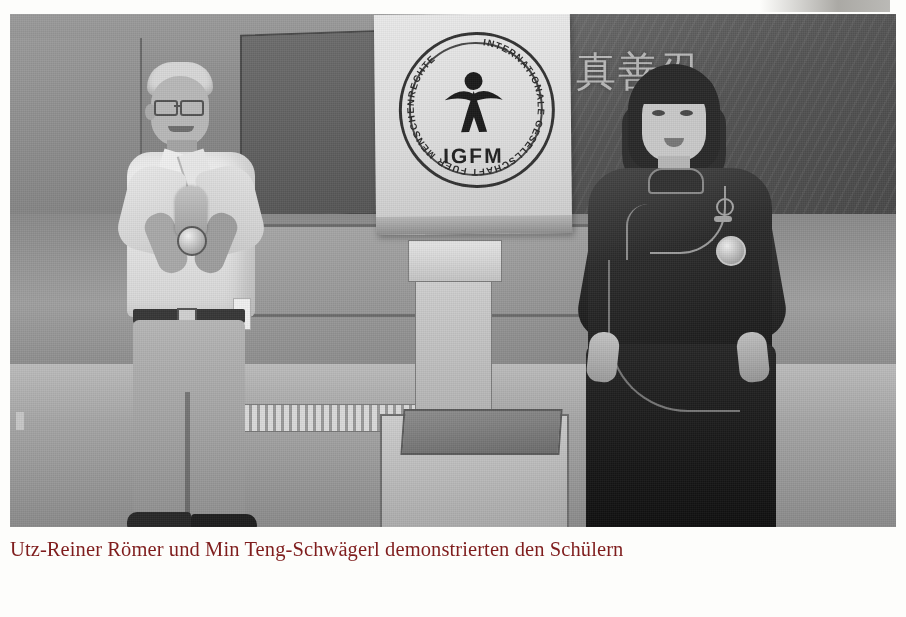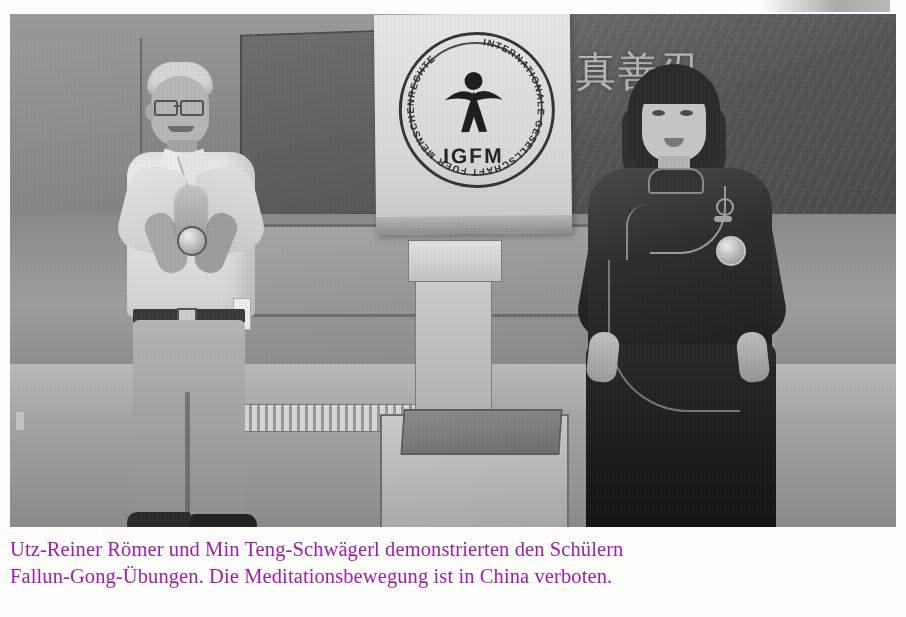--- a/index.html
+++ b/index.html
@@ -358,21 +358,21 @@
     border-radius: 0 0 0 80px;
     opacity: .85;
   }
 
   
   .caption {
     position: absolute;
     left: 10px;
     top: 536px;
     width: 890px;
-    color: #a21caf;
+    color: #7f1d1d;
     font-size: 20.5px;
     line-height: 27px;
     font-family: "Liberation Serif", serif;
     letter-spacing: .1px;
   }
   .caption .line { white-space: nowrap; }
   .cut-mark {
     position: absolute;
     left: 6px; top: 398px; width: 8px; height: 18px;
     background: #c7c5c0;
@@ -484,16 +484,15 @@
       <div class="w-hand-l"></div>
       <div class="w-hand-r"></div>
     </div>
 
     <div class="cut-mark"></div>
     <div class="photo-grain"></div>
   </div>
 
   <div class="caption">
     <div class="line">Utz-Reiner Römer und Min Teng-Schwägerl demonstrierten den Schülern</div>
-    <div class="line">Fallun-Gong-Übungen. Die Meditationsbewegung ist in China verboten.</div>
   </div>
 
 </div>
 
 </body></html>

